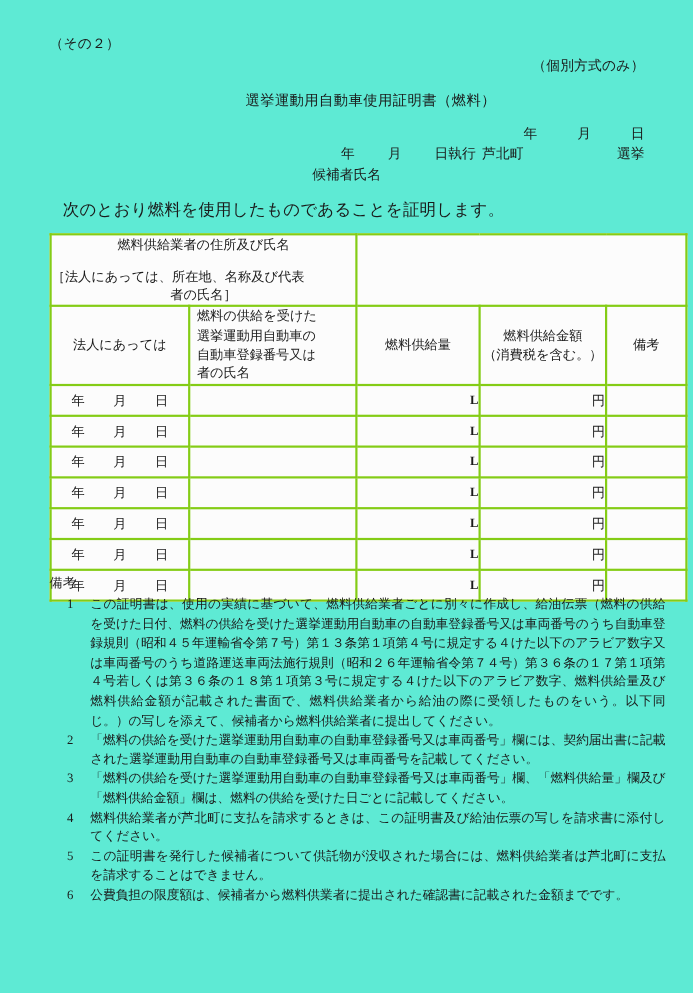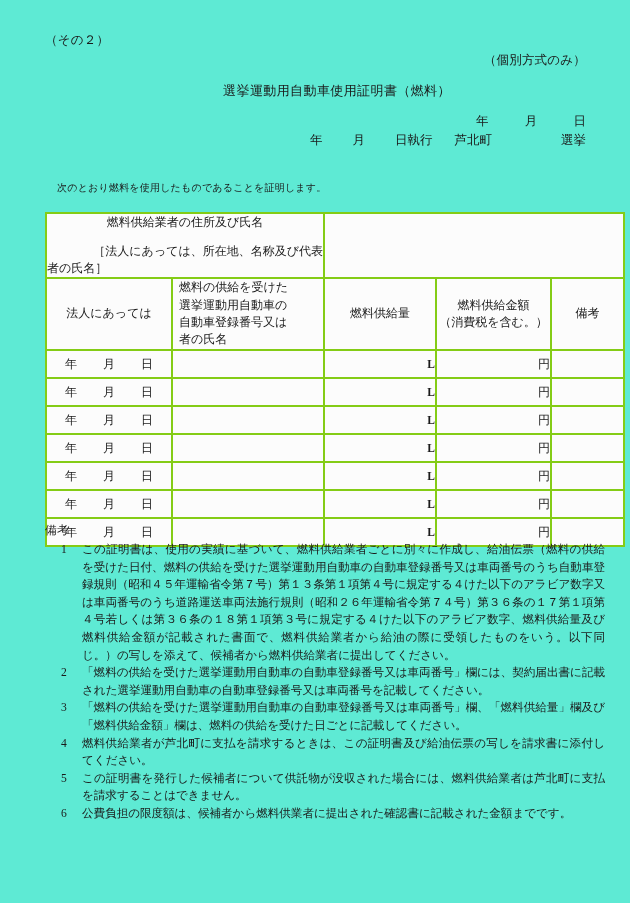--- a/index.html
+++ b/index.html
@@ -66,38 +66,38 @@
     position: absolute;
     top: 132px;
     left: 310px;
     right: 44px;
     font-size: 12.5px;
     white-space: nowrap;
     display: flex;
     align-items: baseline;
   }
   .election-line .gap-sm { display: inline-block; width: 30px; }
-  .election-line .town { margin-left: 22px; }
+  .election-line .town { margin-left: 6px; }
   .election-line .spacer { flex: 1 1 auto; }
 
   .candidate-line {
     position: absolute;
     top: 151px;
     left: 0;
     right: 0;
     text-align: center;
     font-size: 12.5px;
     white-space: nowrap;
   }
 
   .statement {
     position: absolute;
     left: 57px;
     top: 181px;
-    font-size: 10px;
+    font-size: 15px;
     letter-spacing: 0.2px;
     white-space: nowrap;
   }
 
   
   table.form-table {
     position: absolute;
     left: 45px;
     top: 212px;
     width: 540px;
@@ -116,22 +116,22 @@
   
   td.supplier-label {
     height: 56px;
     padding: 4px 6px 4px 4px;
     vertical-align: top;
     line-height: 1.42;
     font-size: 12px;
     text-align: center;
   }
   td.supplier-label .l1 { display: block; text-align: center; }
-  td.supplier-label .l2 { display: block; text-align: right; margin-top: 12px; }
-  td.supplier-label .l3 { display: block; text-align: left; }
+  td.supplier-label .l2 { display: block; text-align: left; margin-top: 12px; }
+  td.supplier-label .l3 { display: block; text-align: center; }
   td.supplier-value { height: 56px; }
 
   
   td.colhead {
     height: 70px;
     text-align: center;
     line-height: 1.45;
     padding: 2px 3px;
     font-size: 12px;
     margin-top: 32px;
@@ -217,20 +217,21 @@
     <span>年</span>
     <span class="gap-sm"></span>
     <span>月</span>
     <span class="gap-sm"></span>
     <span>日執行</span>
     <span class="town">芦北町</span>
     <span class="spacer"></span>
     <span>選挙</span>
   </div>
 
+  <div class="candidate-line">候補者氏名</div>
 
   <div class="statement">次のとおり燃料を使用したものであることを証明します。</div>
 
   <table class="form-table">
     <colgroup>
       <col style="width:126px">
       <col style="width:152px">
       <col style="width:112px">
       <col style="width:115px">
       <col style="width:73px">

